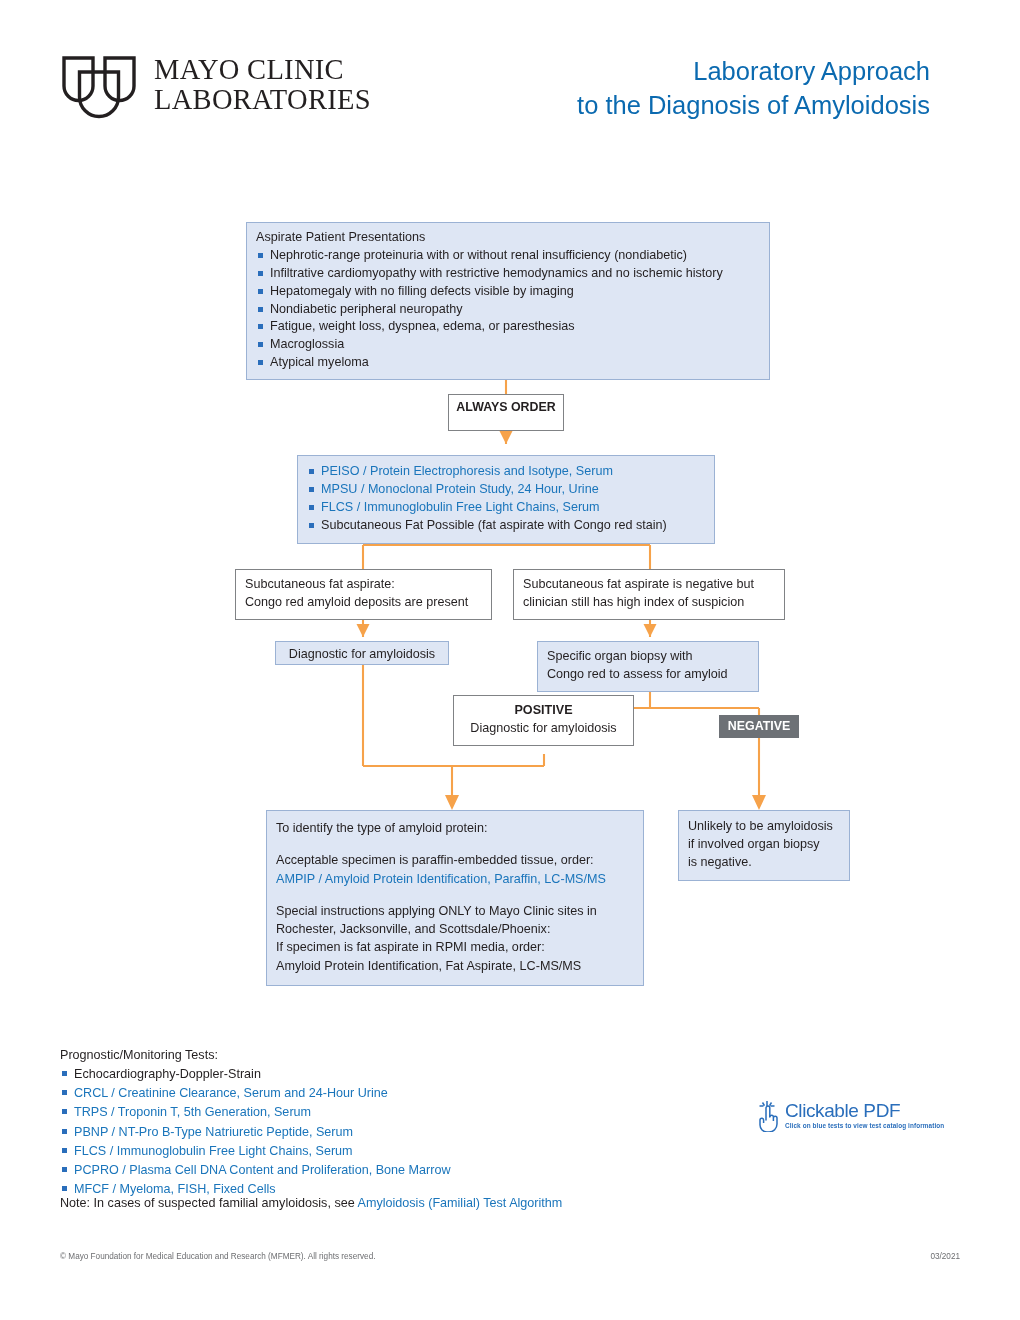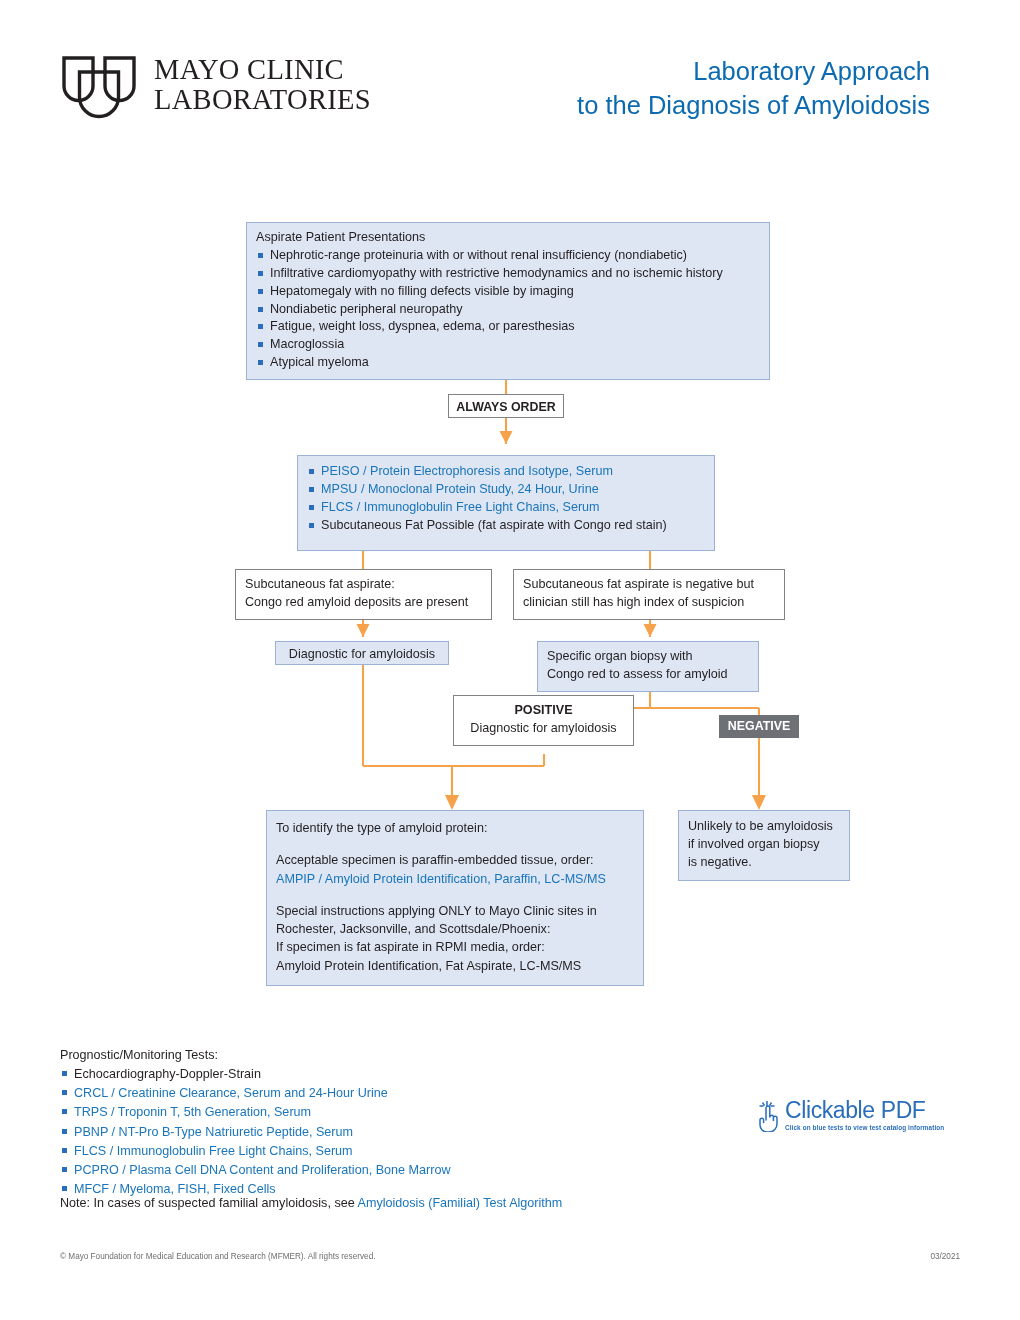--- a/index.html
+++ b/index.html
@@ -43,21 +43,21 @@
   .center { text-align: center; }
 
   
   #wires { position: absolute; left: 0; top: 0; width: 1020px; height: 1320px; pointer-events: none; }
 
   
   #prog { position: absolute; left: 60px; top: 1046px; font-size: 12.6px; line-height: 1.52; }
   #note { position: absolute; left: 60px; top: 1196px; font-size: 12.6px; }
   #badge { position: absolute; left: 755px; top: 1098px; display: flex; align-items: center; gap: 4px; }
   #badge .hand { width: 26px; height: 34px; flex: none; }
-  #badge .txt .big { color: #2a6ebb; font-size: 23px; line-height: 1; letter-spacing: -.4px; }
+  #badge .txt .big { color: #2a6ebb; font-size: 19px; line-height: 1; letter-spacing: -.4px; }
   #badge .txt .small { color: #2a6ebb; font-size: 6.4px; font-weight: 700; letter-spacing: .1px; margin-top: 2px; }
   #footer { position: absolute; left: 60px; top: 1252px; width: 900px; display: flex; justify-content: space-between;
             font-size: 8.2px; color: #6d6e71; }
 </style>
 </head>
 <body>
 
 <div id="header">
 
   <div id="logo-block">
@@ -127,26 +127,26 @@
       <li>Infiltrative cardiomyopathy with restrictive hemodynamics and no ischemic history</li>
       <li>Hepatomegaly with no filling defects visible by imaging</li>
       <li>Nondiabetic peripheral neuropathy</li>
       <li>Fatigue, weight loss, dyspnea, edema, or paresthesias</li>
       <li>Macroglossia</li>
       <li>Atypical myeloma</li>
     </ul>
   </div>
 </div>
 
-<div class="fbox white center" style="left:448px; top:394px; width:116px; height:24px;">
+<div class="fbox white center" style="left:448px; top:394px; width:116px; height:37px;">
   <div class="pad ttl" style="padding:4px 0 0 0; font-size:12.4px;">ALWAYS ORDER</div>
 </div>
 
 <div class="fbox blue" style="left:297px; top:455px; width:418px;">
-  <div class="pad" style="padding:7px 9px 15px 9px;border-radius:26px;">
+  <div class="pad" style="padding:7px 9px 8px 9px;border-radius:26px;">
     <ul class="sq">
       <li class="link">PEISO / Protein Electrophoresis and Isotype, Serum</li>
       <li class="link">MPSU / Monoclonal Protein Study, 24 Hour, Urine</li>
       <li class="link">FLCS / Immunoglobulin Free Light Chains, Serum</li>
       <li>Subcutaneous Fat Possible (fat aspirate with Congo red stain)</li>
     </ul>
   </div>
 </div>
 
 <div class="fbox white" style="left:235px; top:569px; width:257px;">

